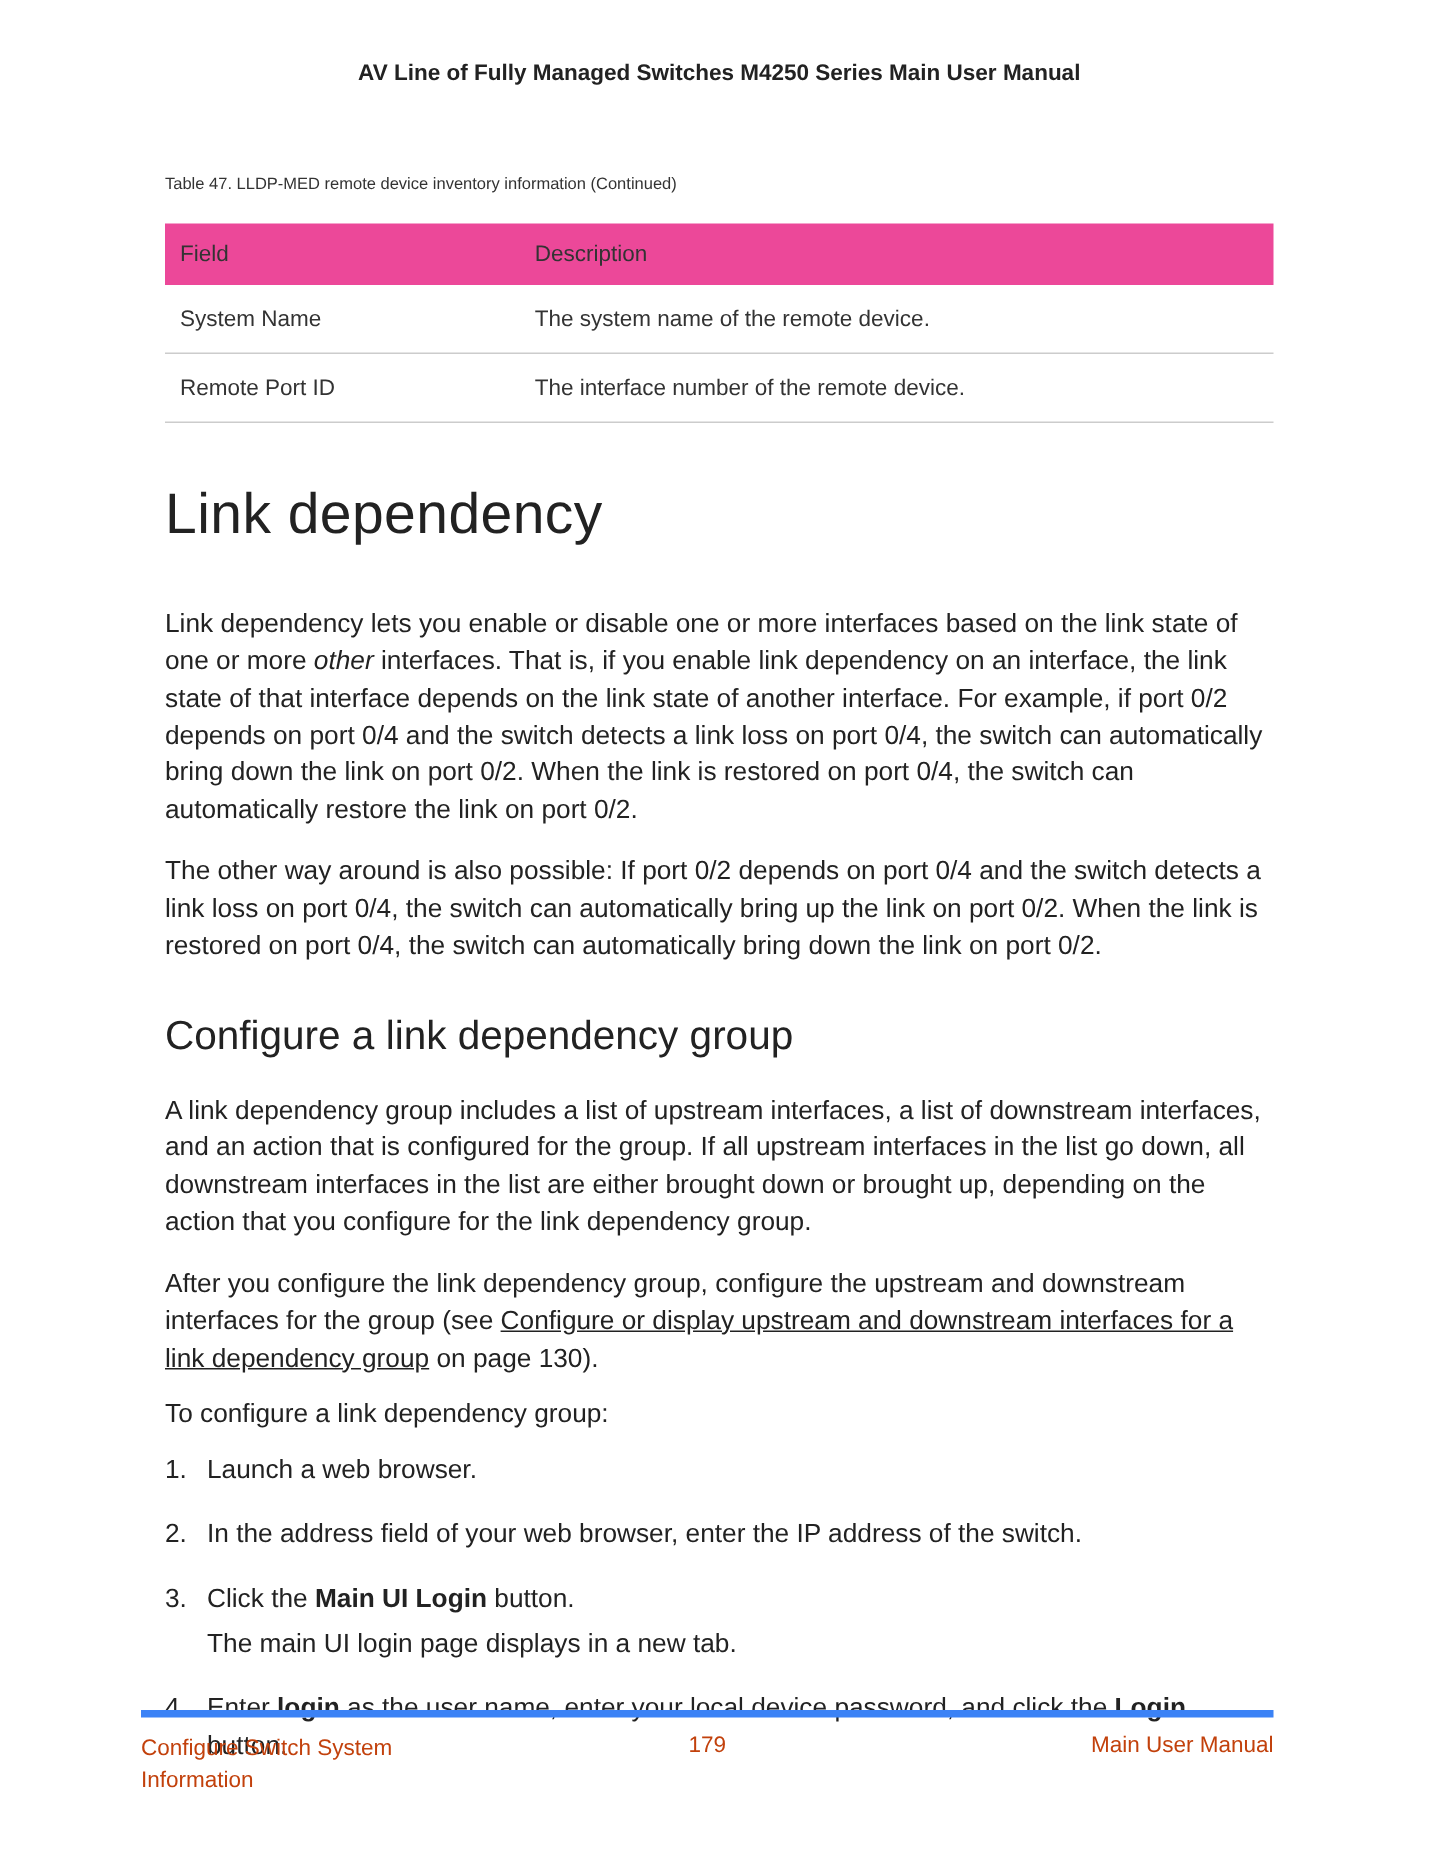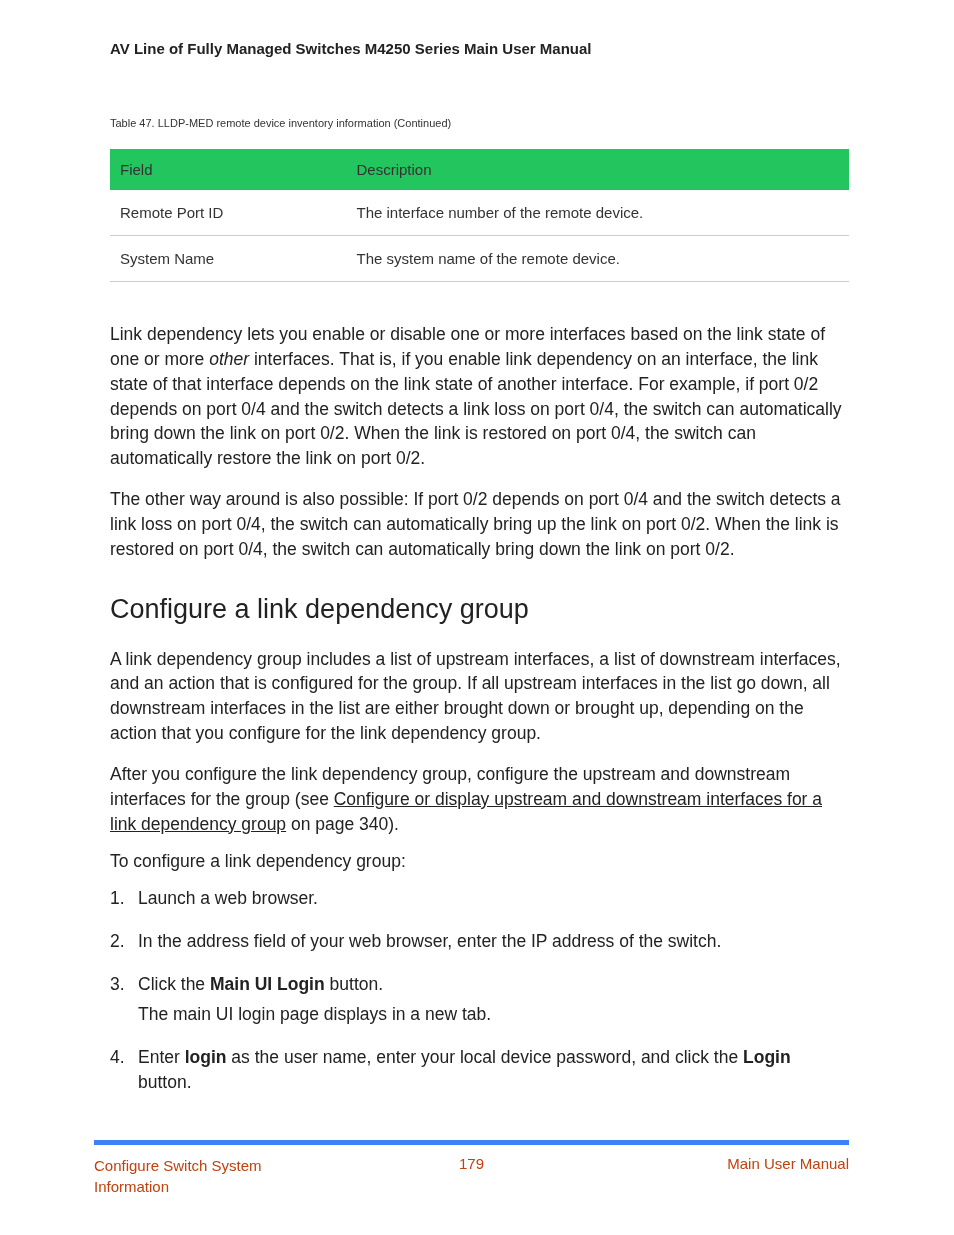--- a/index.html
+++ b/index.html
@@ -8,41 +8,41 @@
       background: #fff;
       color: #222;
       width: 954px;
       height: 1235px;
       position: relative;
     }
     .page {
       padding: 40px 105px 0 110px;
     }
     .doc-title {
-      text-align: left;
+      text-align: center;
       font-size: 15px;
       font-weight: bold;
       margin-bottom: 60px;
       color: #222;
     }
     .table-caption {
       font-size: 11px;
       color: #333;
       margin-bottom: 20px;
     }
     .inv-table {
       width: 100%;
       border-collapse: collapse;
       margin-bottom: 40px;
     }
     .inv-table th {
       text-align: left;
       font-weight: normal;
       font-size: 15px;
-      background: #22c55e;
+      background: #ec4899;
       padding: 12px 10px;
       color: #333;
     }
     .inv-table td {
       font-size: 15px;
       padding: 14px 10px;
       border-bottom: 1px solid #ccc;
       color: #333;
     }
     .inv-table th:first-child, .inv-table td:first-child { width: 32%; }
@@ -123,43 +123,44 @@
   <div class="table-caption">Table 47. LLDP-MED remote device inventory information (Continued)</div>
   <table class="inv-table">
     <thead>
       <tr>
         <th>Field</th>
         <th>Description</th>
       </tr>
     </thead>
     <tbody>
       <tr>
+        <td>System Name</td>
+        <td>The system name of the remote device.</td>
+      </tr>
+      <tr>
         <td>Remote Port ID</td>
         <td>The interface number of the remote device.</td>
-      </tr>
-      <tr>
-        <td>System Name</td>
-        <td>The system name of the remote device.</td>
       </tr>
     </tbody>
   </table>
 
+  <h1 class="section">Link dependency</h1>
 
   <p class="body-p">
     <span>Link dependency lets you enable or disable one or more interfaces based on the link state of one or more </span><span class="italic">other</span><span> interfaces. That is, if you enable link dependency on an interface, the link state of that interface depends on the link state of another interface. For example, if port 0/2 depends on port 0/4 and the switch detects a link loss on port 0/4, the switch can automatically bring down the link on port 0/2. When the link is restored on port 0/4, the switch can automatically restore the link on port 0/2.</span>
   </p>
 
   <p class="body-p">The other way around is also possible: If port 0/2 depends on port 0/4 and the switch detects a link loss on port 0/4, the switch can automatically bring up the link on port 0/2. When the link is restored on port 0/4, the switch can automatically bring down the link on port 0/2.</p>
 
   <h2 class="subsection">Configure a link dependency group</h2>
 
   <p class="body-p">A link dependency group includes a list of upstream interfaces, a list of downstream interfaces, and an action that is configured for the group. If all upstream interfaces in the list go down, all downstream interfaces in the list are either brought down or brought up, depending on the action that you configure for the link dependency group.</p>
 
   <p class="body-p">
-    <span>After you configure the link dependency group, configure the upstream and downstream interfaces for the group (see </span><a class="xref-link">Configure or display upstream and downstream interfaces for a link dependency group</a><span> on page 340).</span>
+    <span>After you configure the link dependency group, configure the upstream and downstream interfaces for the group (see </span><a class="xref-link">Configure or display upstream and downstream interfaces for a link dependency group</a><span> on page 130).</span>
   </p>
 
   <div class="proc-heading">To configure a link dependency group:</div>
 
   <ol class="steps">
     <li>
       <span>Launch a web browser.</span>
     </li>
     <li>
       <span>In the address field of your web browser, enter the IP address of the switch.</span>

